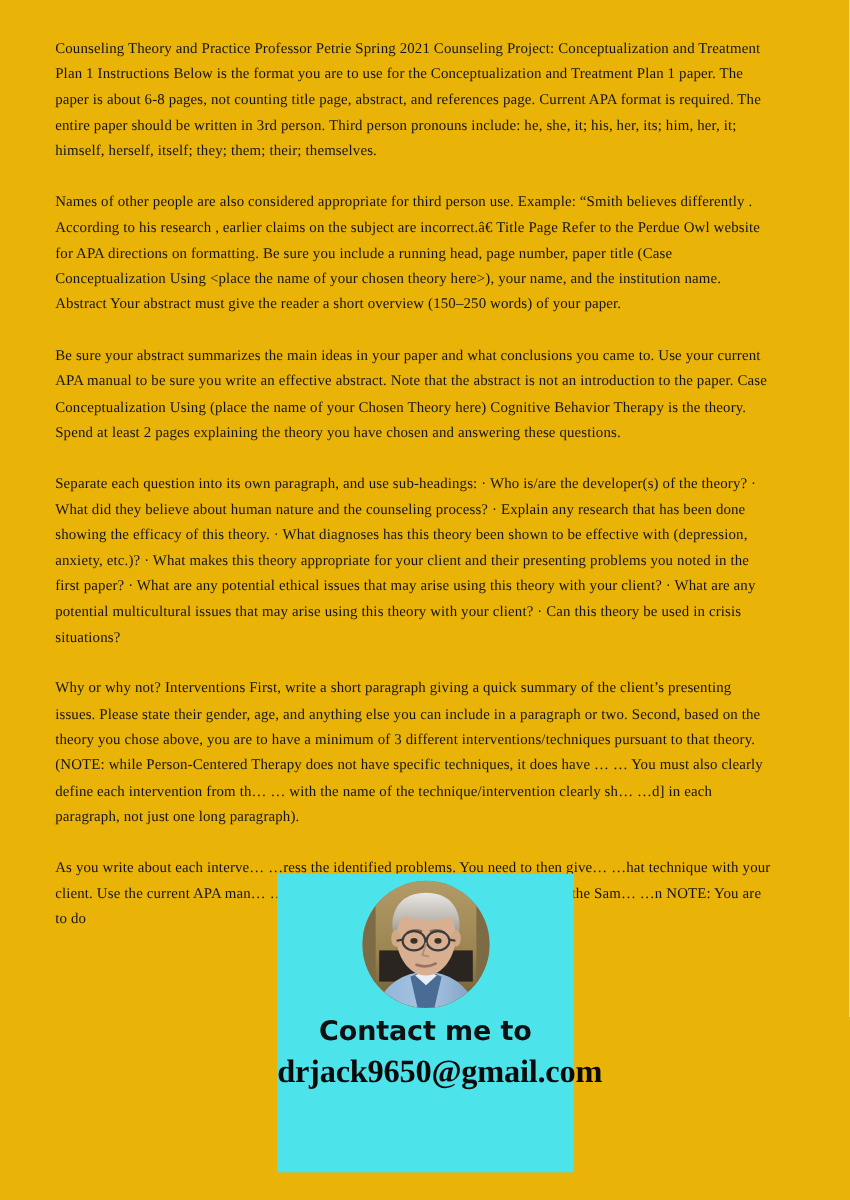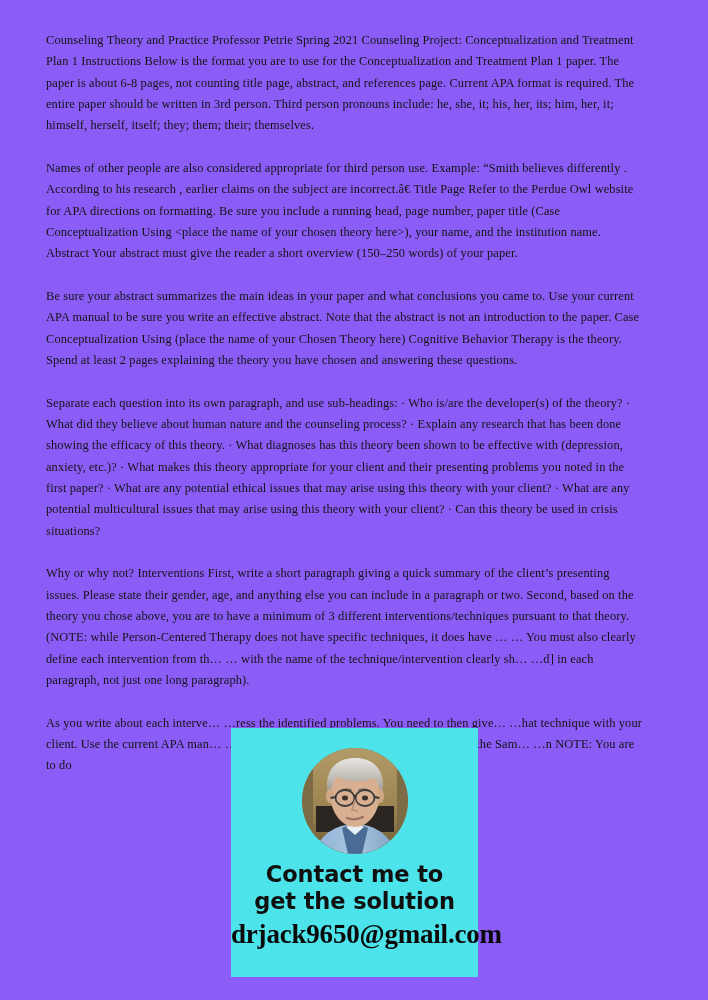--- a/index.html
+++ b/index.html
@@ -13,21 +13,21 @@
     position: relative;
     overflow: hidden;
     font-family: "Liberation Serif", "DejaVu Serif", serif;
   }
 
   #page {
     position: absolute;
     left: 0; top: 0;
     width: 708px;
     height: 1000px;
-    background: #8b5cf6;
+    background: #eab308;
   }
 
   #doc-body {
     position: absolute;
     left: 46px;
     top: 30px;
     width: 597px;
   }
 
   .para {
@@ -49,21 +49,21 @@
     left: 231px;
     top: 728px;
     width: 247px;
     height: 249px;
     background: #4ce4ea;
     z-index: 50;
     display: flex;
     flex-direction: column;
     align-items: center;
     box-sizing: border-box;
-    padding-top: 20px;
+    padding-top: 6px;
   }
 
   .avatar {
     width: 106px;
     height: 106px;
     border-radius: 50%;
     overflow: hidden;
     position: relative;
     background: #8d7a52;
     flex: none;
@@ -155,19 +155,18 @@
             <path d="M72.5 49 l5 1"></path>
           </g>
           <path d="M53 52 l-3 10 l5 1" stroke="#b08f72" stroke-width="1.6" fill="none" stroke-linecap="round"></path>
           <path d="M45 70 q8 3 16 -1" stroke="#9c6f63" stroke-width="2.2" fill="none" stroke-linecap="round"></path>
         </g>
       </svg>
     </div>
 
     <div class="contact-lines">
       <div class="contact-line">Contact me to</div>
-      <div class="contact-line">get the solution</div>
       <div class="contact-email">drjack9650@gmail.com</div>
     </div>
 
   </div>
 
 </div>
 
 </body></html>

